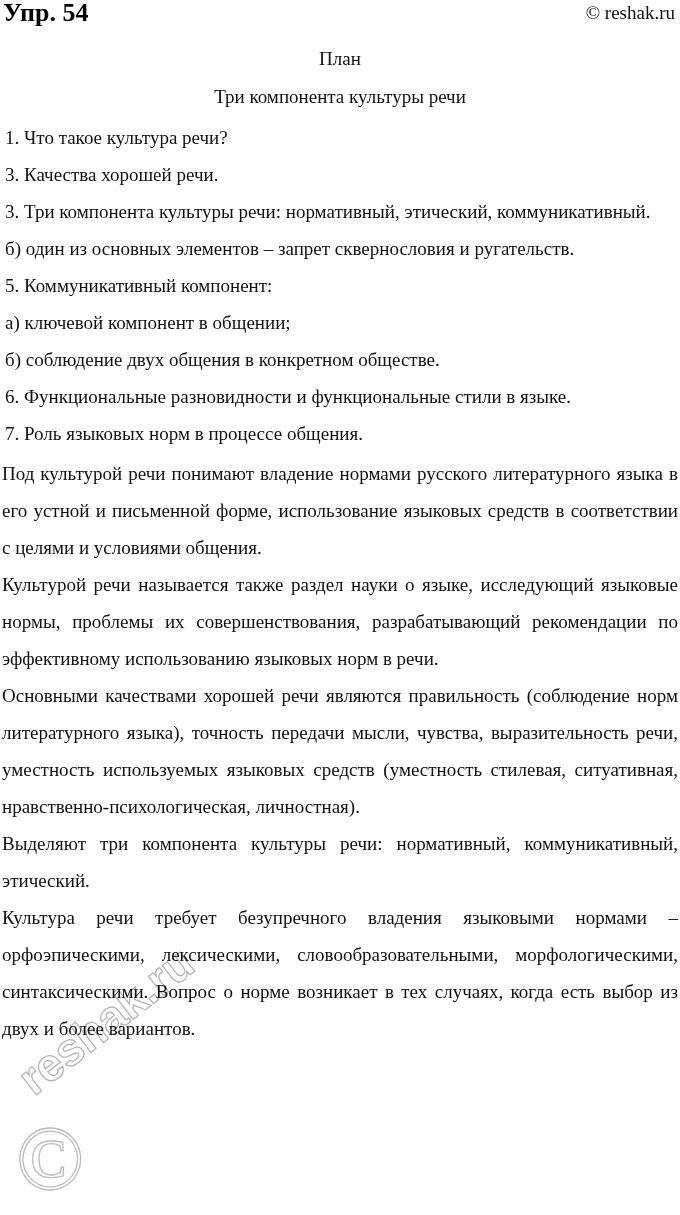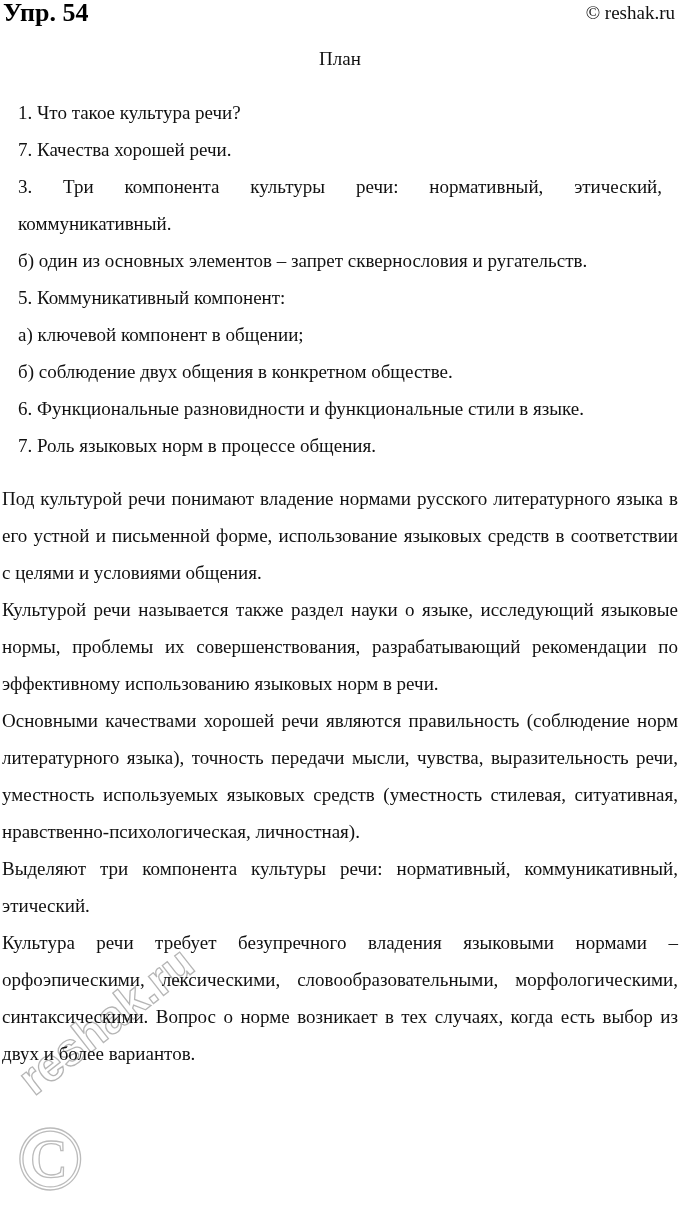--- a/index.html
+++ b/index.html
@@ -53,21 +53,21 @@
   .doc-heading {
     text-align: center;
     font-size: 19px;
     line-height: 38px;
     color: #111111;
   }
   .doc-heading.first { margin-top: 10px; }
 
   
   .plan-list {
-    margin: 16px;
+    margin: 3px;
     padding: 0;
     list-style: none;
   }
   .line,
   .para {
     font-size: 19px;
     line-height: 37px;
     color: #111111;
     text-align: justify;
     text-justify: inter-word;
@@ -125,24 +125,25 @@
   </div>
 
   <div class="content">
 
     <div class="header">
       <div class="exercise-title">Упр. 54</div>
       <div class="site-credit">© reshak.ru</div>
     </div>
 
     <div class="doc-heading first">План</div>
+    <div class="doc-heading">Три компонента культуры речи</div>
 
     <div class="plan-list">
       <div class="line">1. Что такое культура речи?</div>
-      <div class="line">7. Качества хорошей речи.</div>
+      <div class="line">3. Качества хорошей речи.</div>
       <div class="line para justify-last-normal">3. Три компонента культуры речи: нормативный, этический, коммуникативный.</div>
       <div class="line">б) один из основных элементов – запрет сквернословия и ругательств.</div>
       <div class="line">5. Коммуникативный компонент:</div>
       <div class="line">а) ключевой компонент в общении;</div>
       <div class="line">б) соблюдение двух общения в конкретном обществе.</div>
       <div class="line">6. Функциональные разновидности и функциональные стили в языке.</div>
       <div class="line">7. Роль языковых норм в процессе общения.</div>
     </div>
 
     <div class="para justify-last-normal">Под культурой речи понимают владение нормами русского литературного языка в его устной и письменной форме, использование языковых средств в соответствии с целями и условиями общения.</div>

